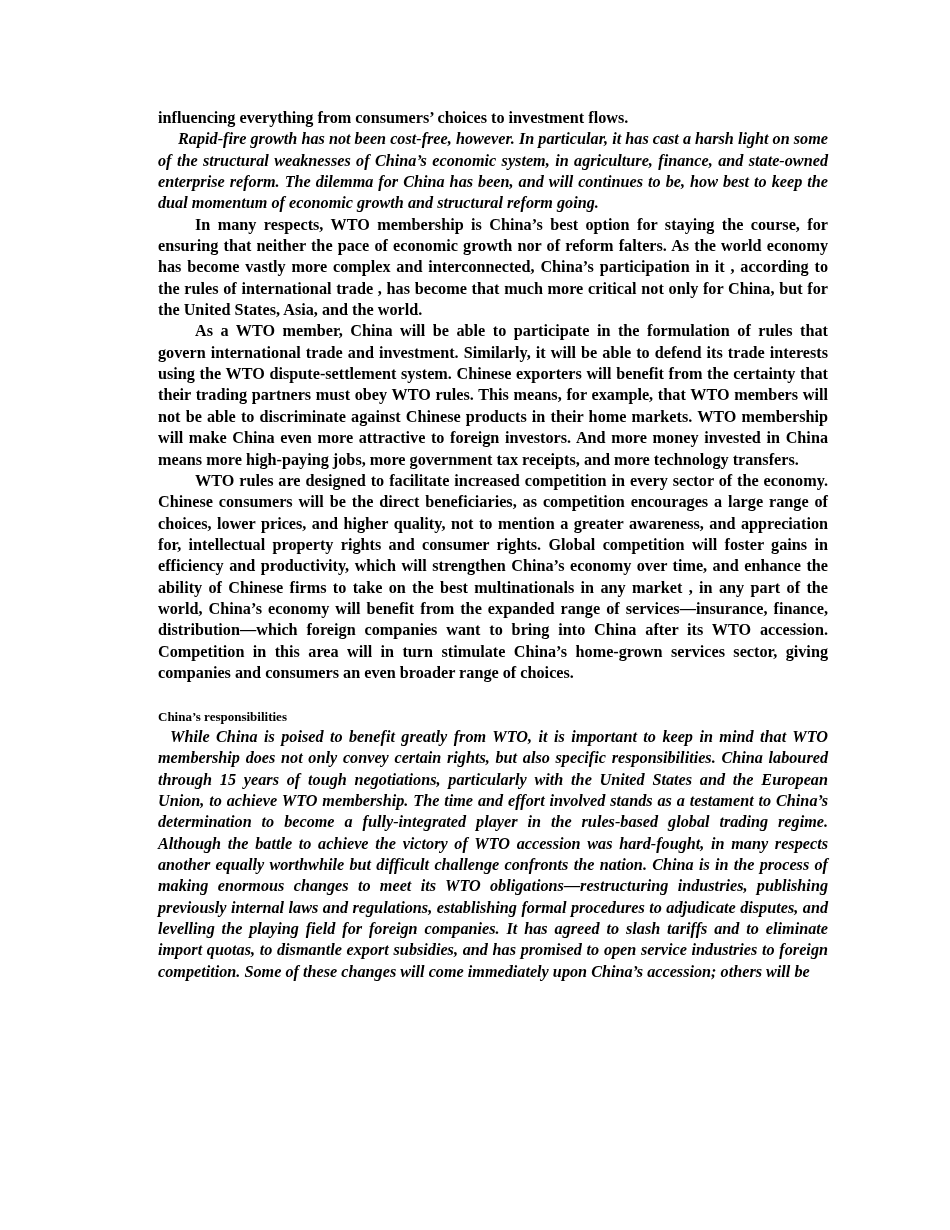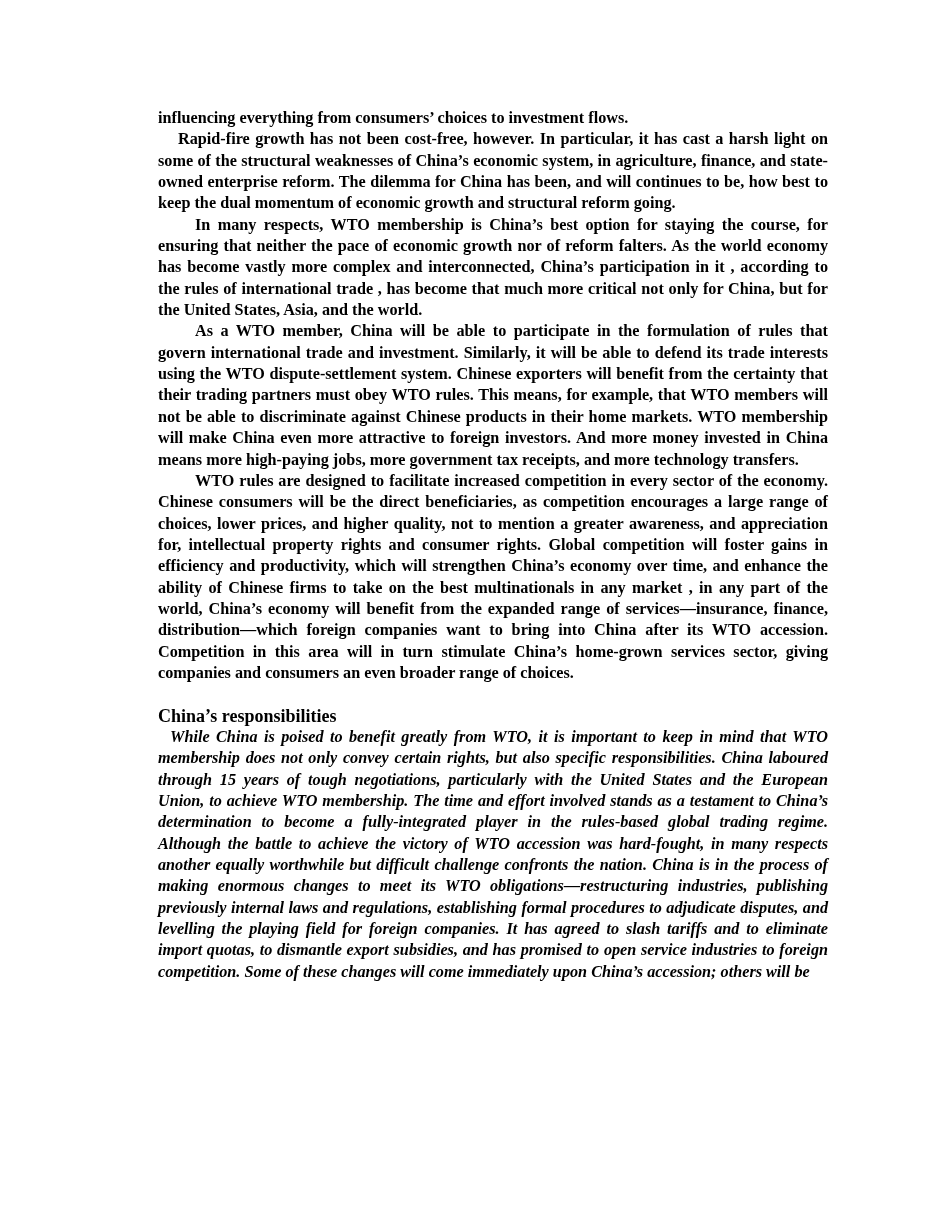--- a/index.html
+++ b/index.html
@@ -40,31 +40,32 @@
     word-spacing: 0px;
     -webkit-hyphens: none;
     hyphens: none;
   }
   
   .para.continuation {
     text-indent: 0;
   }
   .para.indent-small {
     text-indent: 20px;
+    font-style: italic;
   }
   .para.indent-tiny {
     text-indent: 12px;
     font-style: italic;
   }
   .para.indent-large {
     text-indent: 37px;
   }
   .heading {
     margin: 0;
-    font-size: 18px;
+    font-size: 13px;
     line-height: 21.35px;
     font-weight: bold;
     text-align: left;
     text-indent: 0;
   }
   .blank-line {
     height: 21.35px;
     line-height: 21.35px;
     font-size: 16.2px;
   }

